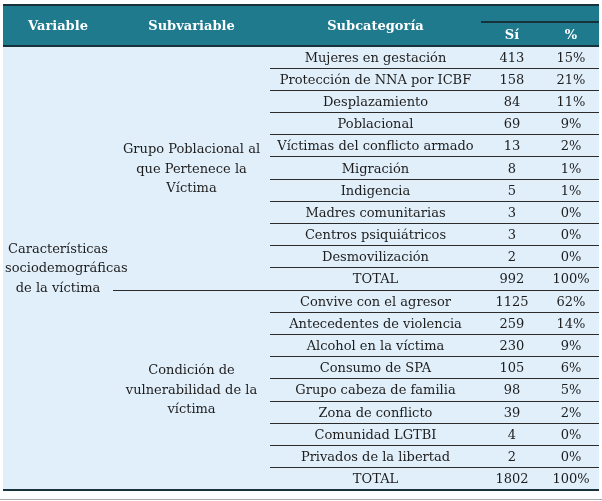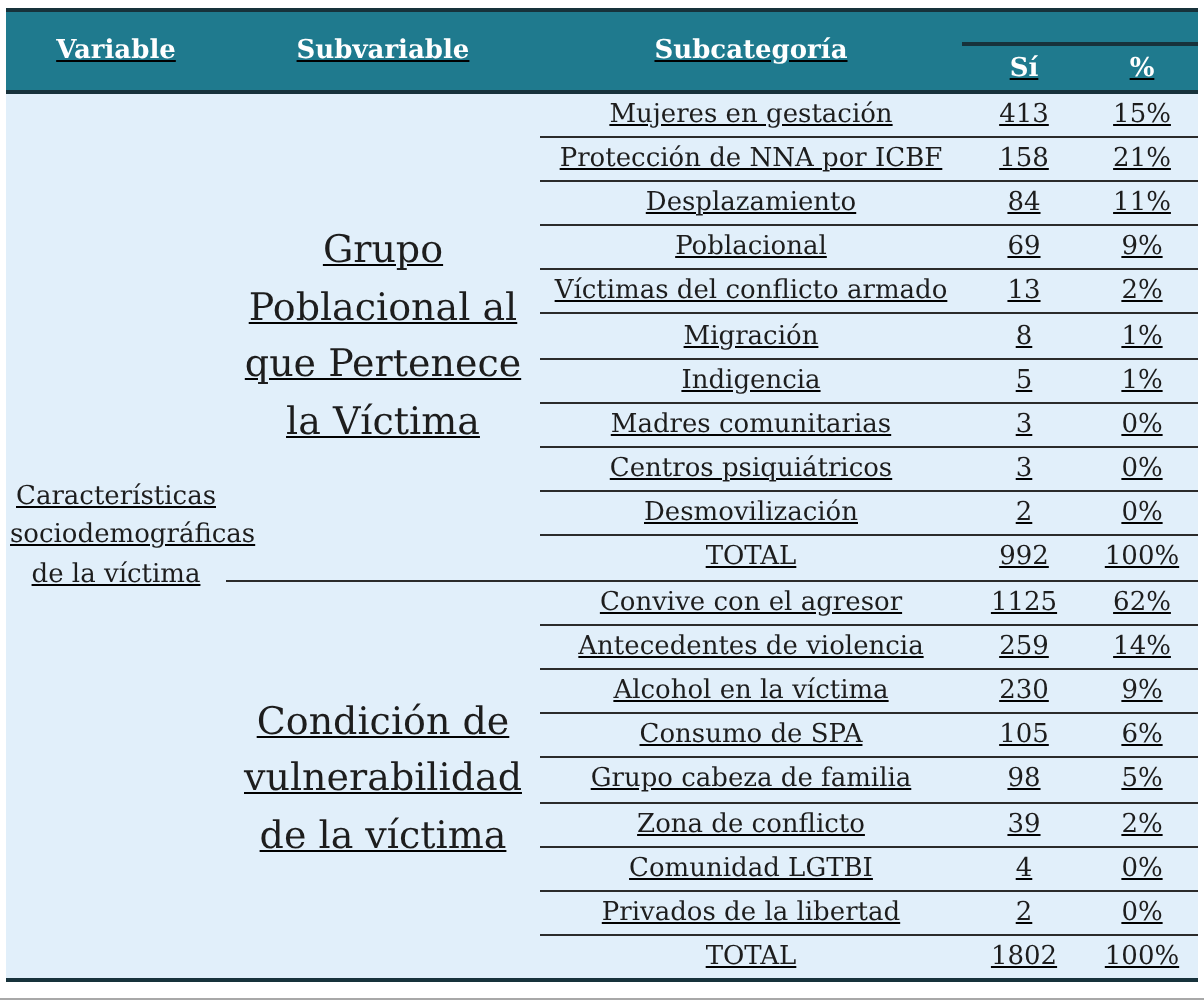--- a/index.html
+++ b/index.html
@@ -17,21 +17,20 @@
     font-family:"DejaVu Serif","Liberation Serif",serif;
     box-sizing:border-box;overflow:hidden;
   }
   .table-wrap{
     margin:4px 3px 0 3px;
   }
   table.stats{
     width:596px;border-collapse:collapse;table-layout:fixed;
     border-top:2px solid var(--header-line);
     border-bottom:2px solid var(--header-line);
-    text-decoration:underline;
   }
   col.c-var{width:110px;}
   col.c-subvar{width:157px;}
   col.c-subcat{width:211px;}
   col.c-si{width:62px;}
   col.c-pct{width:56px;}
   thead th{
     background:var(--header-bg);
     color:var(--header-text);
     font-weight:bold;font-size:13px;
@@ -47,21 +46,21 @@
     font-size:13px;text-align:center;vertical-align:middle;
     padding:0 2px;border:none;
   }
   tbody tr{height:22.2px;}
   tbody td.sub,tbody td.num{border-bottom:1px solid var(--line);margin-top:20px;}
   tbody tr:last-child td{border-bottom:none;}
   td.var-cell{
     line-height:1.5;font-size:13px;
   }
   td.subvar-cell{
-    line-height:1.5;font-size:19px;
+    line-height:1.5;font-size:13px;
   }
   td.subvar-cell.g1{border-bottom:1px solid var(--line);}
   .bottom-hairline{
     position:absolute;left:0;right:0;bottom:1px;height:0;
     border-bottom:1px solid var(--hairline);
   }
 </style>
 </head>
 <body>
 

